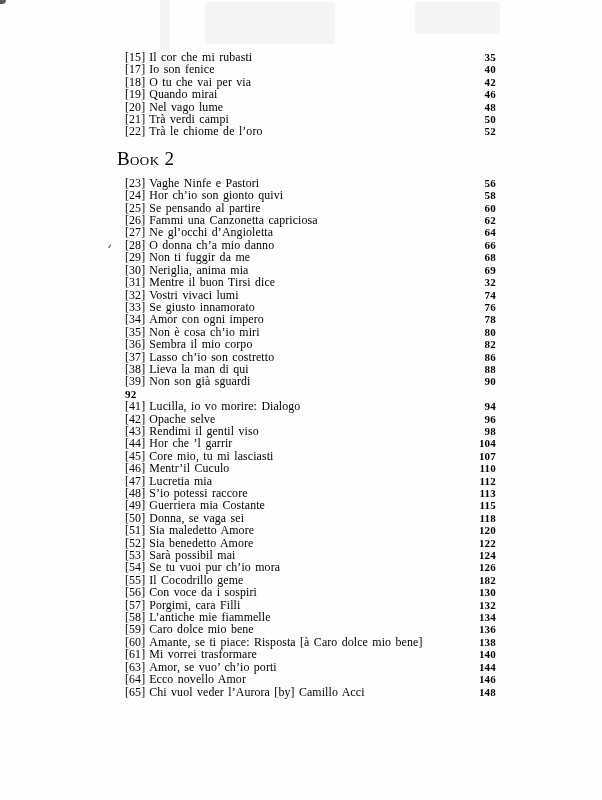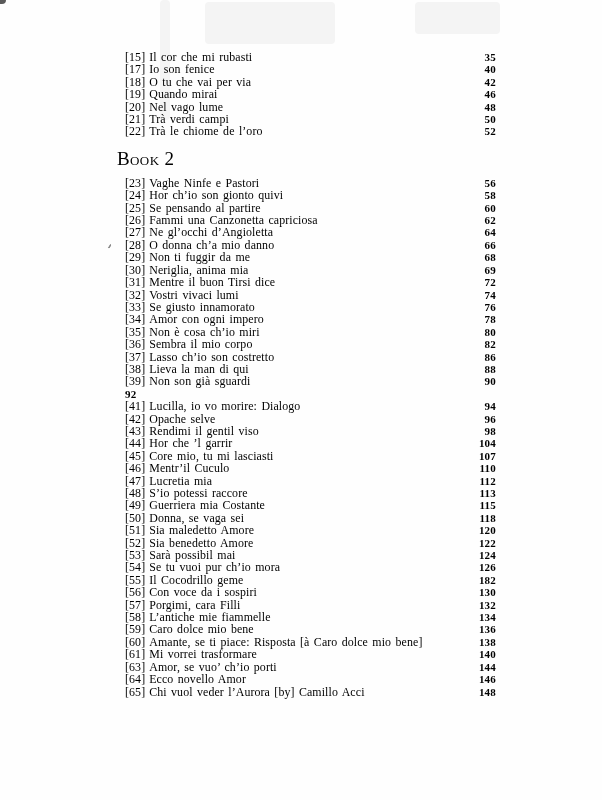--- a/index.html
+++ b/index.html
@@ -142,21 +142,21 @@
         <div class="row">
           <span class="left"><span class="num">[29]</span><span class="title">Non ti fuggir da me</span></span>
           <span class="pg">68</span>
         </div>
         <div class="row">
           <span class="left"><span class="num">[30]</span><span class="title">Neriglia, anima mia</span></span>
           <span class="pg">69</span>
         </div>
         <div class="row">
           <span class="left"><span class="num">[31]</span><span class="title">Mentre il buon Tirsi dice</span></span>
-          <span class="pg">72</span>
+          <span class="pg">32</span>
         </div>
         <div class="row">
           <span class="left"><span class="num">[32]</span><span class="title">Vostri vivaci lumi</span></span>
           <span class="pg">74</span>
         </div>
         <div class="row">
           <span class="left"><span class="num">[33]</span><span class="title">Se giusto innamorato</span></span>
           <span class="pg">76</span>
         </div>
         <div class="row">

